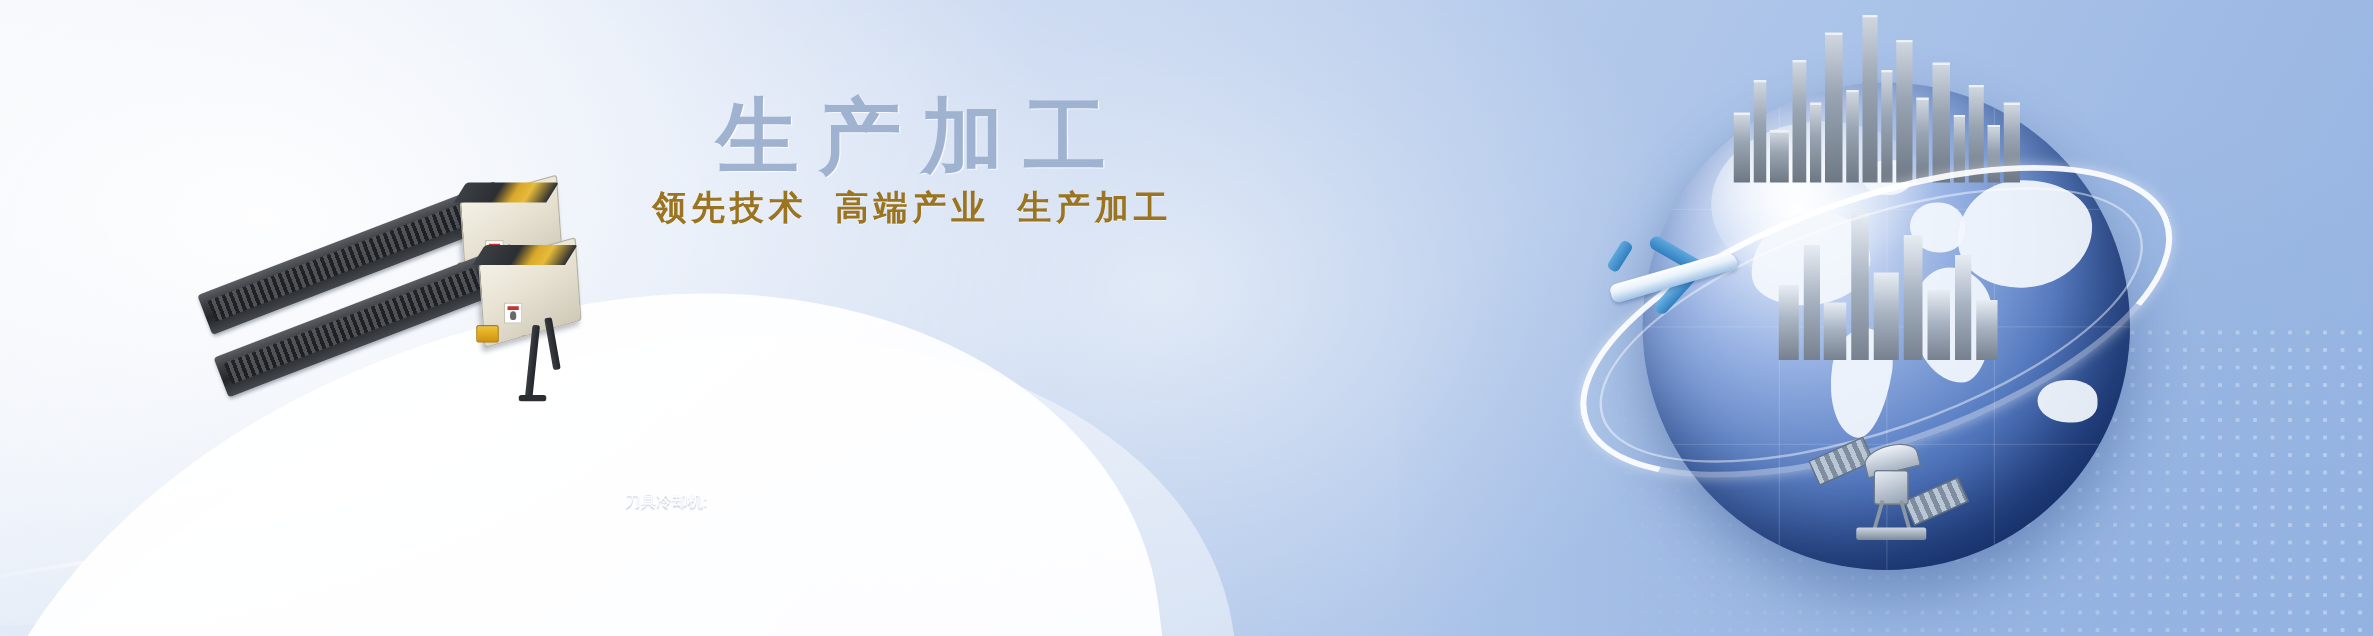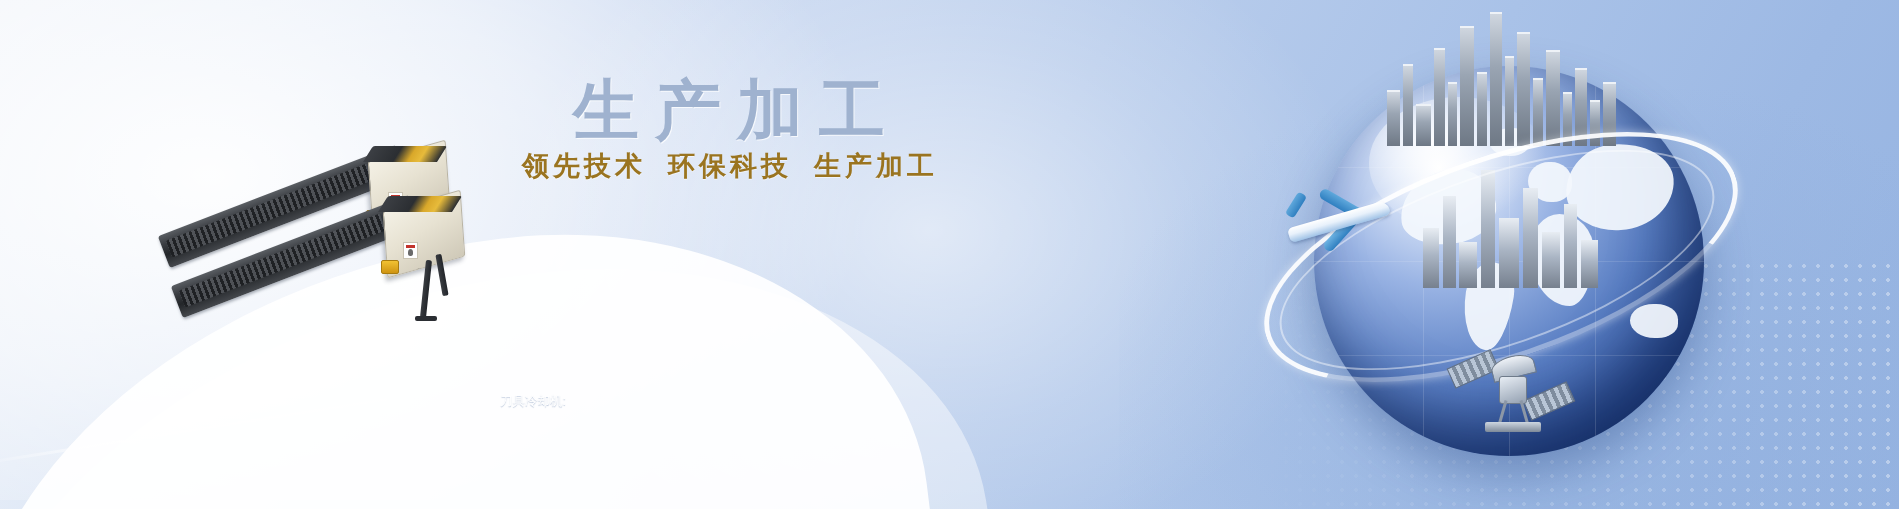--- a/index.html
+++ b/index.html
@@ -380,21 +380,21 @@
       <div class="sat-body"></div>
       <div class="sat-leg" style="left:62px;top:64px;height:26px;transform:rotate(16deg);"></div>
       <div class="sat-leg" style="left:84px;top:64px;height:26px;transform:rotate(-16deg);"></div>
       <div class="sat-base"></div>
     </div>
   </div>
 
   <div class="headline">
     <div class="title-main">生产加工</div>
     <div class="title-tags">
-      <span>领先技术</span><span>环保科技</span><span>生产加工</span>
+      <span>领先技术</span><span>高端产业</span><span>生产加工</span>
     </div>
   </div>
 
   <div class="products">
     <span class="p-title">刀具冷却机:</span>
   </div>
 
 </div>
 
 </body></html>

